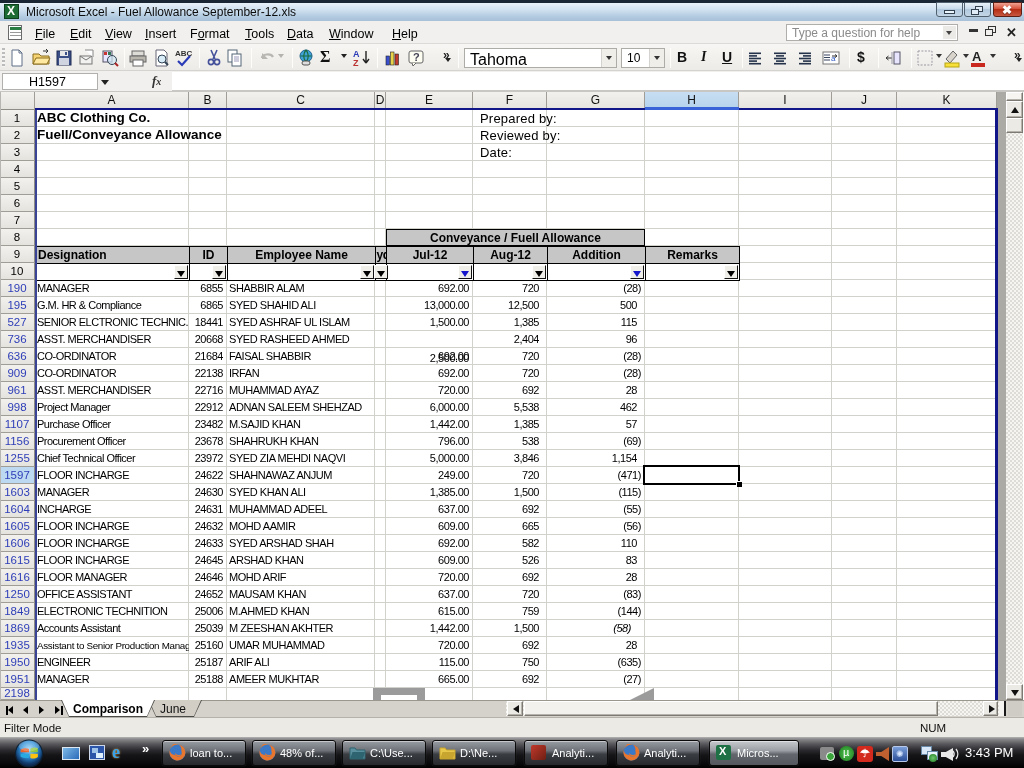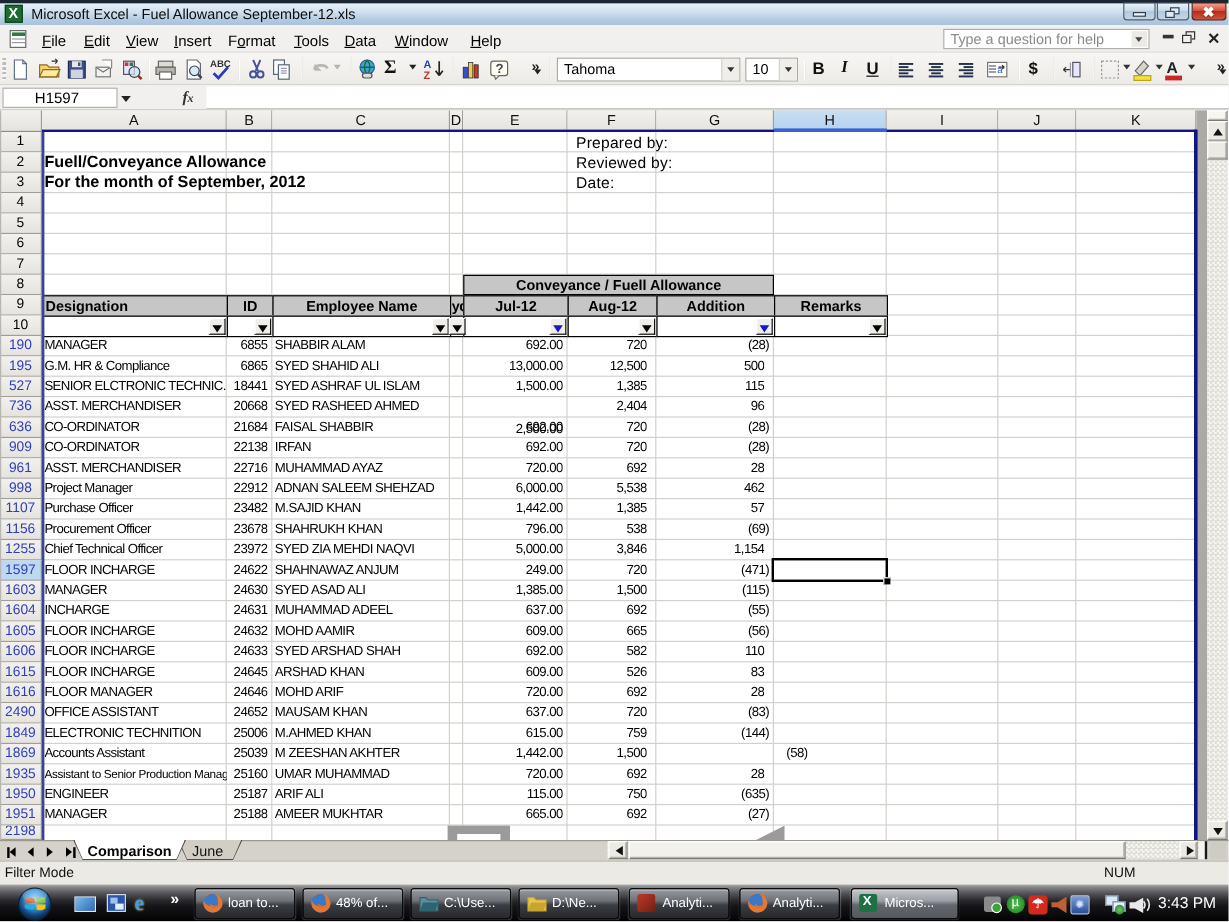--- a/index.html
+++ b/index.html
@@ -147,21 +147,21 @@
       </svg></div>
 <div class="abs" style="left:406px;top:48px;width:20px;height:20px;"><svg width="20" height="20" viewBox="0 0 20 20">
         <rect x="3" y="3" width="14" height="12" rx="2" fill="#fdfdf2" stroke="#666"></rect>
         <path d="M6 15l1 3 3-3" fill="#fdfdf2" stroke="#666"></path>
         <text x="7" y="13" font-size="11" font-weight="bold" fill="#445">?</text>
       </svg></div>
 <div class="abs" style="left:443px;top:48px;font-size:12px;font-weight:bold;color:#222;">»</div>
 <div class="abs" style="left:445px;top:58px;width:0;height:0;border:3.5px solid transparent;border-top:4.5px solid #222;"></div>
 <div class="tb-sep" style="left:458px;"></div>
 <div class="abs" style="left:464px;top:48px;width:153px;height:20px;background:#fff;border:1px solid #aeaca7;">
-      <span style="position:absolute;left:5px;top:2px;font-size:12px;">Tahoma</span>
+      <span style="position:absolute;left:5px;top:2px;font-size:16px;">Tahoma</span>
       <div style="position:absolute;right:0;top:0;width:15px;height:18px;background:#f0eee9;border-left:1px solid #d5d3cf;">
         <i style="position:absolute;left:4px;top:7px;width:0;height:0;border:3.5px solid transparent;border-top:4.5px solid #333;"></i>
       </div>
     </div>
 <div class="abs" style="left:621px;top:48px;width:44px;height:20px;background:#fff;border:1px solid #aeaca7;">
       <span style="position:absolute;left:5px;top:2px;font-size:12px;">10</span>
       <div style="position:absolute;right:0;top:0;width:15px;height:18px;background:#f0eee9;border-left:1px solid #d5d3cf;">
         <i style="position:absolute;left:4px;top:7px;width:0;height:0;border:3.5px solid transparent;border-top:4.5px solid #333;"></i>
       </div>
     </div>
@@ -368,42 +368,42 @@
 <div class="rowhdr blu" style="top:535px;height:17px;">
       <span style="display:block;height:17px;overflow:hidden;">1606</span>
     </div>
 <div class="rowhdr blu" style="top:552px;height:17px;">
       <span style="display:block;height:17px;overflow:hidden;">1615</span>
     </div>
 <div class="rowhdr blu" style="top:569px;height:17px;">
       <span style="display:block;height:16px;overflow:hidden;">1616</span>
     </div>
 <div class="rowhdr blu" style="top:586px;height:17px;">
-      <span style="display:block;height:17px;overflow:hidden;">2490</span>
+      <span style="display:block;height:17px;overflow:hidden;">1250</span>
     </div>
 <div class="rowhdr blu" style="top:603px;height:17px;">
       <span style="display:block;height:17px;overflow:hidden;">1849</span>
     </div>
 <div class="rowhdr blu" style="top:620px;height:17px;">
       <span style="display:block;height:17px;overflow:hidden;">1869</span>
     </div>
 <div class="rowhdr blu" style="top:637px;height:17px;">
       <span style="display:block;height:17px;overflow:hidden;">1935</span>
     </div>
 <div class="rowhdr blu" style="top:654px;height:17px;">
       <span style="display:block;height:17px;overflow:hidden;">1950</span>
     </div>
 <div class="rowhdr blu" style="top:671px;height:17px;">
       <span style="display:block;height:17px;overflow:hidden;">1951</span>
     </div>
 <div class="rowhdr blu" style="top:688px;height:12px;">
       <span style="display:block;height:12px;overflow:hidden;line-height:10px;">2198</span>
     </div>
+<div class="cell" style="left:37px;top:110px;width:300px;font-weight:bold;font-size:13.5px;letter-spacing:0;">ABC Clothing Co.</div>
 <div class="cell" style="left:37px;top:127px;width:300px;font-weight:bold;font-size:13.5px;letter-spacing:0;">Fuell/Conveyance Allowance</div>
-<div class="cell" style="left:37px;top:144px;width:300px;font-weight:bold;font-size:13.5px;letter-spacing:0;">For the month of September, 2012</div>
 <div class="cell" style="left:480px;top:111px;width:150px;font-size:13px;letter-spacing:0.2px;">Prepared by:</div>
 <div class="cell" style="left:480px;top:128px;width:150px;font-size:13px;letter-spacing:0.2px;">Reviewed by:</div>
 <div class="cell" style="left:480px;top:145px;width:150px;font-size:13px;letter-spacing:0.2px;">Date:</div>
 <div class="hdrcell" style="left:386px;top:229px;width:259px;height:17px;">Conveyance / Fuell Allowance</div>
 <div class="hdrcell" style="left:35px;top:246px;width:155px;height:18px;text-align:left;padding-left:2px;">Designation</div>
 <div class="hdrcell" style="left:189px;top:246px;width:39px;height:18px;text-align:center;">ID</div>
 <div class="hdrcell" style="left:227px;top:246px;width:149px;height:18px;text-align:center;">Employee Name</div>
 <div class="hdrcell" style="left:375px;top:246px;width:12px;height:18px;text-align:left;letter-spacing:-0.5px;text-align:left;padding-left:0.5px;">ydays</div>
 <div class="hdrcell" style="left:386px;top:246px;width:88px;height:18px;text-align:center;">Jul-12</div>
 <div class="hdrcell" style="left:473px;top:246px;width:75px;height:18px;text-align:center;">Aug-12</div>
@@ -508,21 +508,21 @@
 <div class="cell rt" style="left:473px;top:450px;width:66px;">3,846</div>
 <div class="cell rt" style="left:547px;top:450px;width:90px;">1,154</div>
 <div class="cell" style="left:37px;top:467px;width:152px;letter-spacing:-0.5px;">FLOOR INCHARGE</div>
 <div class="cell rt" style="left:189px;top:467px;width:34px;">24622</div>
 <div class="cell" style="left:229px;top:467px;width:145px;">SHAHNAWAZ ANJUM</div>
 <div class="cell rt" style="left:386px;top:467px;width:83px;">249.00</div>
 <div class="cell rt" style="left:473px;top:467px;width:66px;">720</div>
 <div class="cell rt" style="left:547px;top:467px;width:94px;">(471)</div>
 <div class="cell" style="left:37px;top:484px;width:152px;letter-spacing:-0.5px;">MANAGER</div>
 <div class="cell rt" style="left:189px;top:484px;width:34px;">24630</div>
-<div class="cell" style="left:229px;top:484px;width:145px;">SYED ASAD ALI</div>
+<div class="cell" style="left:229px;top:484px;width:145px;">SYED KHAN ALI</div>
 <div class="cell rt" style="left:386px;top:484px;width:83px;">1,385.00</div>
 <div class="cell rt" style="left:473px;top:484px;width:66px;">1,500</div>
 <div class="cell rt" style="left:547px;top:484px;width:94px;">(115)</div>
 <div class="cell" style="left:37px;top:501px;width:152px;letter-spacing:-0.5px;">INCHARGE</div>
 <div class="cell rt" style="left:189px;top:501px;width:34px;">24631</div>
 <div class="cell" style="left:229px;top:501px;width:145px;">MUHAMMAD ADEEL</div>
 <div class="cell rt" style="left:386px;top:501px;width:83px;">637.00</div>
 <div class="cell rt" style="left:473px;top:501px;width:66px;">692</div>
 <div class="cell rt" style="left:547px;top:501px;width:94px;">(55)</div>
 <div class="cell" style="left:37px;top:518px;width:152px;letter-spacing:-0.5px;">FLOOR INCHARGE</div>
@@ -559,21 +559,21 @@
 <div class="cell rt" style="left:189px;top:603px;width:34px;">25006</div>
 <div class="cell" style="left:229px;top:603px;width:145px;">M.AHMED KHAN</div>
 <div class="cell rt" style="left:386px;top:603px;width:83px;">615.00</div>
 <div class="cell rt" style="left:473px;top:603px;width:66px;">759</div>
 <div class="cell rt" style="left:547px;top:603px;width:94px;">(144)</div>
 <div class="cell" style="left:37px;top:620px;width:122px;letter-spacing:-0.5px;">Accounts Assistant</div>
 <div class="cell rt" style="left:189px;top:620px;width:34px;">25039</div>
 <div class="cell" style="left:229px;top:620px;width:145px;">M ZEESHAN AKHTER</div>
 <div class="cell rt" style="left:386px;top:620px;width:83px;">1,442.00</div>
 <div class="cell rt" style="left:473px;top:620px;width:66px;">1,500</div>
-<div class="cell rt" style="left:579px;top:620px;width:94px;">(58)</div>
+<div class="cell rt" style="left:537px;top:620px;width:94px;font-style:italic;">(58)</div>
 <div class="cell" style="left:37px;top:637px;width:152px;letter-spacing:-0.5px;font-size:9.8px;letter-spacing:-0.3px;line-height:17px;">Assistant to Senior Production Manager</div>
 <div class="cell rt" style="left:189px;top:637px;width:34px;">25160</div>
 <div class="cell" style="left:229px;top:637px;width:145px;">UMAR MUHAMMAD</div>
 <div class="cell rt" style="left:386px;top:637px;width:83px;">720.00</div>
 <div class="cell rt" style="left:473px;top:637px;width:66px;">692</div>
 <div class="cell rt" style="left:547px;top:637px;width:90px;">28</div>
 <div class="cell" style="left:37px;top:654px;width:152px;letter-spacing:-0.5px;">ENGINEER</div>
 <div class="cell rt" style="left:189px;top:654px;width:34px;">25187</div>
 <div class="cell" style="left:229px;top:654px;width:145px;">ARIF ALI</div>
 <div class="cell rt" style="left:386px;top:654px;width:83px;">115.00</div>

